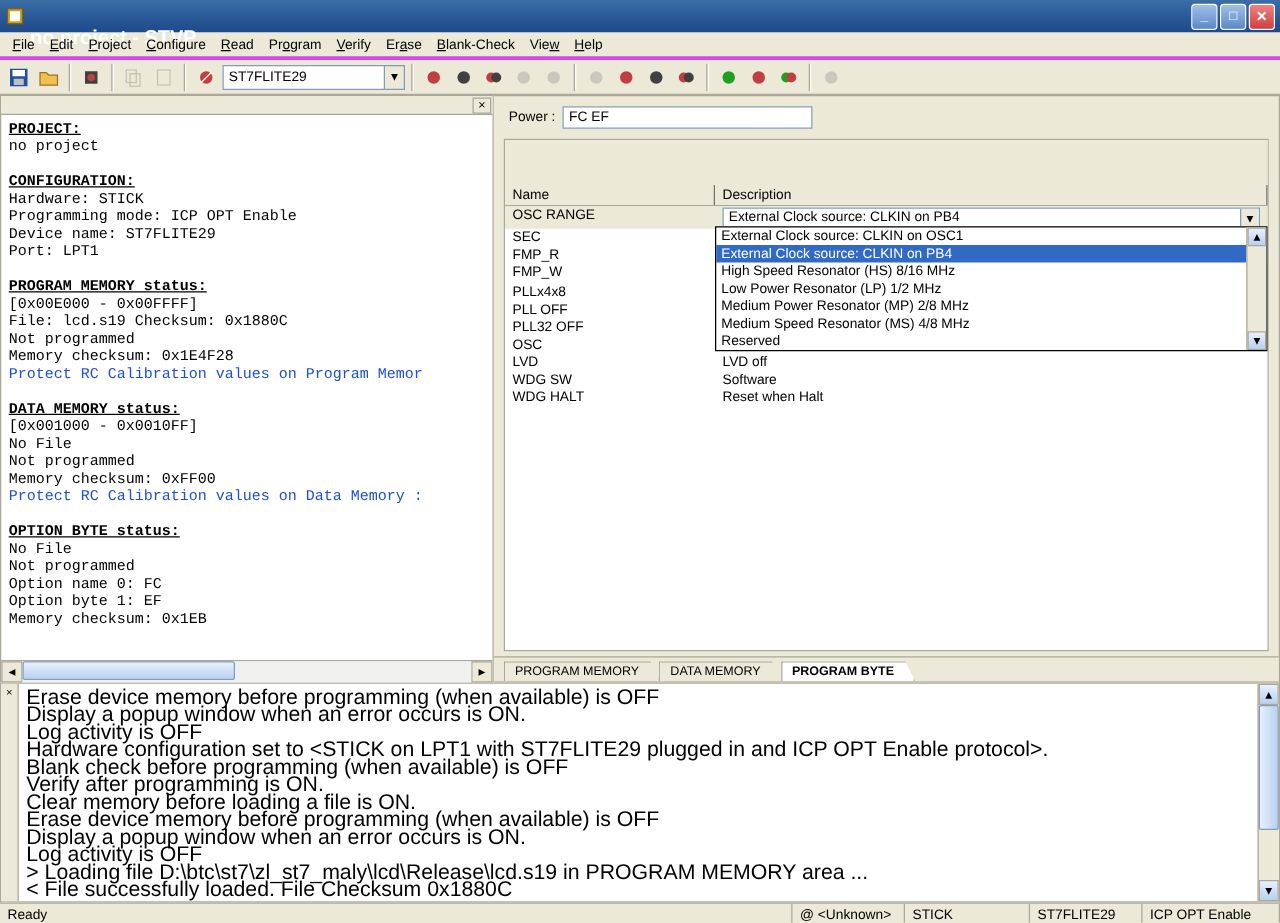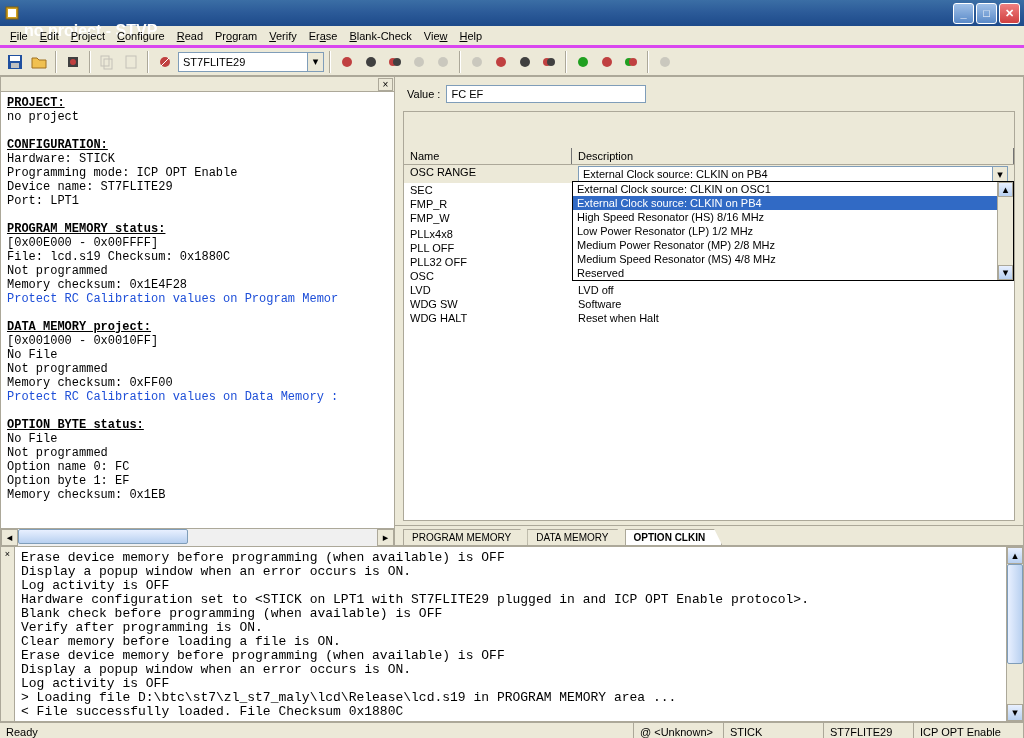--- a/index.html
+++ b/index.html
@@ -52,21 +52,21 @@
 .dropdown .opt { padding: 1px 4px; white-space: nowrap; }
 .dropdown .opt.sel { background: #316ac5; color: white; }
 .dropdown-scroll { position: absolute; right: 0; top: 0; bottom: 0; width: 16px; background: #ece9d8; border-left: 1px solid #aca899; display: flex; flex-direction: column; }
 .dropdown-scroll .arr { height: 15px; border: 1px solid #aca899; display: flex; align-items: center; justify-content: center; background: linear-gradient(to bottom, #e8f0ff, #b8d0f0); }
 .dropdown-scroll .track { flex: 1; }
 .tabs { height: 20px; display: flex; align-items: flex-end; padding-left: 8px; border-top: 1px solid #aca899; background: #ece9d8; }
 .tab { padding: 2px 8px; border: 1px solid #aca899; border-bottom: none; margin-right: -1px; background: #ece9d8; cursor: pointer; clip-path: polygon(0 0, calc(100% - 8px) 0, 100% 100%, 0 100%); padding-right: 16px; font-size: 10px; }
 .tab.active { background: white; font-weight: bold; }
 .output { height: 176px; border: 1px solid #aca899; background: white; display: flex; }
 .output-close { width: 14px; background: #ece9d8; border-right: 1px solid #aca899; display: flex; align-items: flex-start; justify-content: center; padding-top: 2px; font-size: 9px; cursor: pointer; }
-.output-text { flex: 1; font-family: Liberation Mono, monospace; font-size: 13px; padding: 4px 6px; line-height: 14px; overflow: hidden; }
+.output-text { flex: 1; font-family: Liberation Sans, sans-serif; font-size: 17px; padding: 4px 6px; line-height: 14px; overflow: hidden; }
 .output-scroll { width: 17px; background: #ece9d8; border-left: 1px solid #aca899; display: flex; flex-direction: column; }
 .output-scroll .arr { height: 17px; border: 1px solid #aca899; display: flex; align-items: center; justify-content: center; background: linear-gradient(to bottom,#e8f0ff,#b8d0f0); cursor: pointer; }
 .output-scroll .track { flex: 1; position: relative; }
 .output-scroll .thumb { position: absolute; top: 0; left: 0; right: 0; height: 100px; background: linear-gradient(to right,#e8f0ff,#b8d0f0); border: 1px solid #7f9db9; border-radius: 2px; }
 .statusbar { height: 18px; background: #ece9d8; border-top: 1px solid #aca899; display: flex; align-items: center; font-size: 11px; }
 .statusbar .cell { padding: 0 6px; border-right: 1px solid #aca899; height: 100%; display: flex; align-items: center; }
 .statusbar .cell:first-child { flex: 1; }
 svg { display: block; }
 </style>
 </head>
@@ -232,21 +232,21 @@
       <div>Device name: ST7FLITE29</div>
       <div>Port: LPT1</div>
       <br>
       <div class="h">PROGRAM MEMORY status:</div>
       <div>[0x00E000 - 0x00FFFF]</div>
       <div>File: lcd.s19 Checksum: 0x1880C</div>
       <div>Not programmed</div>
       <div>Memory checksum: 0x1E4F28</div>
       <div class="red">Protect RC Calibration values on Program Memor</div>
       <br>
-      <div class="h">DATA MEMORY project:</div>
+      <div class="h">DATA MEMORY status:</div>
       <div>[0x001000 - 0x0010FF]</div>
       <div>No File</div>
       <div>Not programmed</div>
       <div>Memory checksum: 0xFF00</div>
       <div class="red">Protect RC Calibration values on Data Memory :</div>
       <br>
       <div class="h">OPTION BYTE status:</div>
       <div>No File</div>
       <div>Not programmed</div>
       <div>Option name 0: FC</div>
@@ -257,21 +257,21 @@
       <div class="arr">◂</div>
       <div class="track">
           <div class="thumb"></div>
         </div>
       <div class="arr">▸</div>
     </div>
   </div>
 
   <div class="right-pane">
     <div class="value-row">
-      <span>Value :</span>
+      <span>Power :</span>
       <input type="text" value="FC EF" style="">
     </div>
     <div class="grid">
       <div class="grid-header">
         <div class="col-name">Name</div>
         <div class="col-desc">Description</div>
       </div>
       <div class="grid-body" id="grid-body">
           <div class="grid-row sel-row">
             <div class="col-name">OSC RANGE</div>
@@ -338,21 +338,21 @@
           </div>
           <div class="grid-row">
             <div class="col-name">WDG HALT</div>
             <div class="col-desc">Reset when Halt</div>
           </div>
         </div>
     </div>
     <div class="tabs">
       <div class="tab">PROGRAM MEMORY</div>
       <div class="tab">DATA MEMORY</div>
-      <div class="tab active">OPTION CLKIN</div>
+      <div class="tab active">PROGRAM BYTE</div>
     </div>
   </div>
 </div>
 
 <div class="output">
   <div class="output-close">×</div>
   <div class="output-text" id="output-text">
       <div>Erase device memory before programming (when available) is OFF</div>
       <div>Display a popup window when an error occurs is ON.</div>
       <div>Log activity is OFF</div>

